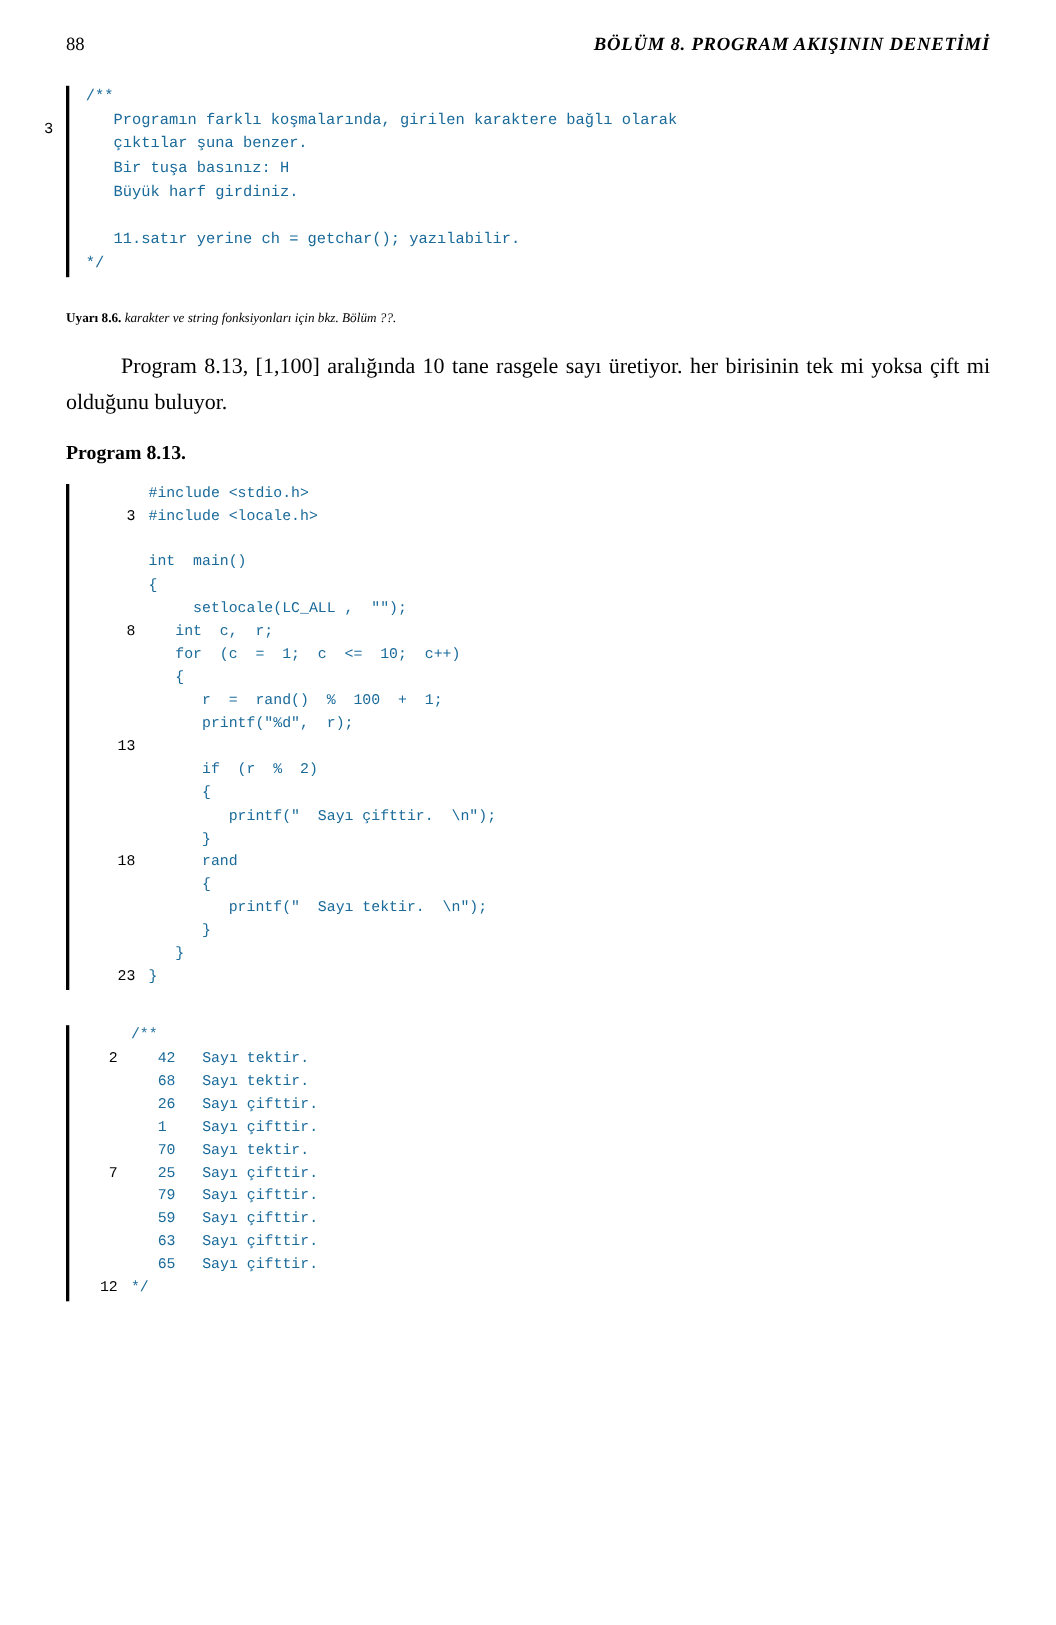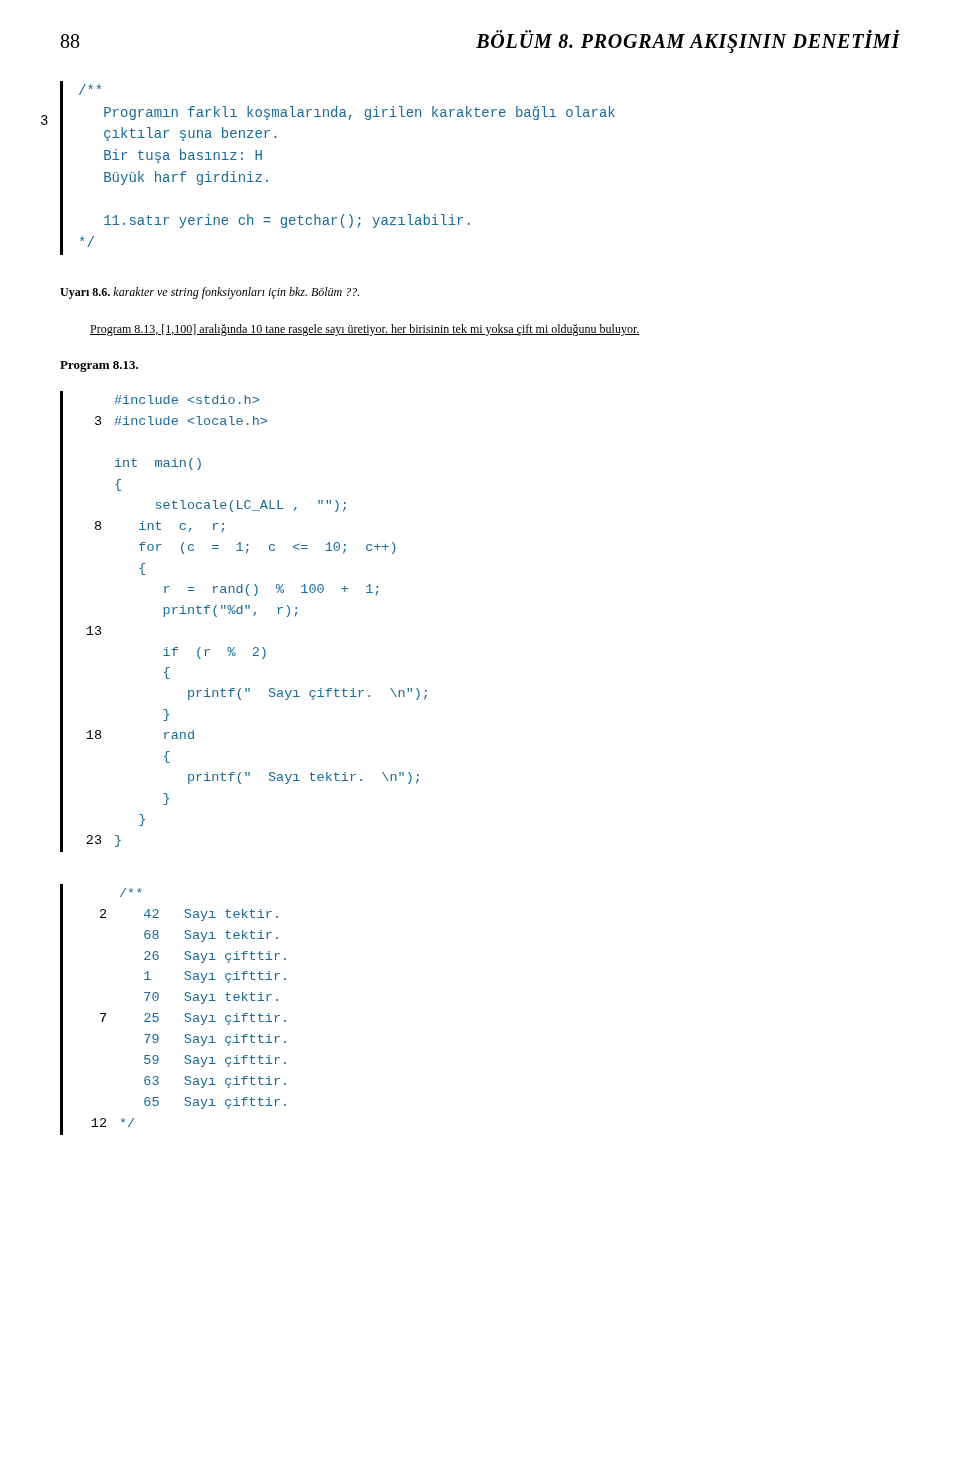--- a/index.html
+++ b/index.html
@@ -9,21 +9,21 @@
       color: #000;
       width: 960px;
       min-height: 1477px;
       padding: 30px 60px 40px 60px;
     }
     .page-header {
       display: flex;
       justify-content: space-between;
       align-items: center;
       margin-bottom: 28px;
-      font-size: 20px;
+      font-size: 17px;
     }
     .page-header .page-number {
       font-style: normal;
     }
     .page-header .chapter-title {
       font-style: italic;
       font-weight: bold;
       letter-spacing: 0.04em;
     }
 
@@ -63,39 +63,38 @@
       line-height: 1.6;
     }
     .warning-text strong {
       font-weight: bold;
     }
     .warning-text em {
       font-style: italic;
     }
 
     .paragraph-text {
-      font-size: 12px;
+      font-size: 20px;
       line-height: 1.65;
       margin-bottom: 18px;
       text-align: justify;
-      text-decoration: underline;
     }
 
     .program-title {
-      font-size: 13px;
+      font-size: 18px;
       font-weight: bold;
       margin-bottom: 18px;
       margin-top: 4px;
     }
 
     
     .code-block {
       position: relative;
       border-left: 3px solid #000;
-      padding-left: 13px;
+      padding-left: 34px;
       margin-bottom: 32px;
       font-family: 'Courier New', Courier, monospace;
       font-size: 13.5px;
       line-height: 1.55;
     }
     .code-block .code-lines {
       position: relative;
     }
     .code-line {
       display: flex;

